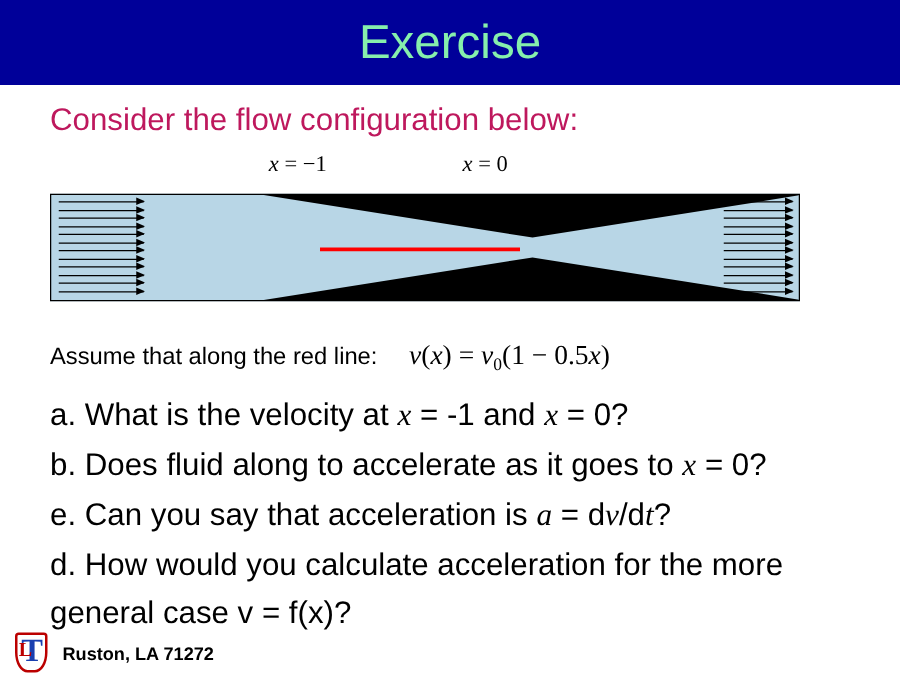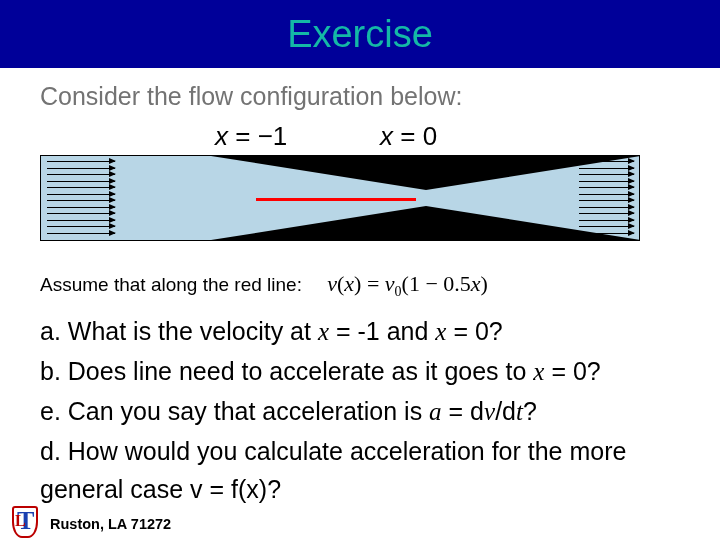--- a/index.html
+++ b/index.html
@@ -13,41 +13,41 @@
   }
   .title-bar {
     background: #000099;
     height: 68px;
     width: 100%;
     display: flex;
     align-items: center;
     justify-content: center;
   }
   .title-bar h1 {
-    color: #14b8a6;
+    color: #86efac;
     font-size: 38px;
     font-weight: normal;
   }
   .content {
     padding: 14px 30px 0 40px;
   }
   .prompt {
     font-size: 25px;
-    color: #737373;
+    color: #be185d;
     margin-bottom: 10px;
   }
   .labels-row {
     position: relative;
     height: 30px;
-    font-family: Liberation Sans, sans-serif;
+    font-family: Liberation Serif, serif;
     font-style: italic;
-    font-size: 26px;
+    font-size: 18px;
   }
   .lbl-left { position: absolute; left: 175px; top: 0; }
-  .lbl-right { position: absolute; left: 340px; top: 0; }
+  .lbl-right { position: absolute; left: 330px; top: 0; }
   .eq { font-style: normal; }
   .diagram-wrap {
     position: relative;
     width: 600px;
     height: 86px;
     margin: 4px 0 16px 0;
     border: 1.5px solid #000;
     background: #b8d6e6;
     overflow: hidden;
   }
@@ -219,21 +219,21 @@
     <span class="formula">
       <span class="it">v</span><span>(</span><span class="it">x</span><span>) = </span><span class="it">v</span><span class="sub">0</span><span>(1 − 0.5</span><span class="it">x</span><span>)</span>
     </span>
   </div>
 
   <div class="qlist">
     <div>
       <span>a. What is the velocity at </span><span class="it">x</span><span> = -1 and </span><span class="it">x</span><span> = 0?</span>
     </div>
     <div>
-      <span>b. Does line need to accelerate as it goes to </span><span class="it">x</span><span> = 0?</span>
+      <span>b. Does fluid along to accelerate as it goes to </span><span class="it">x</span><span> = 0?</span>
     </div>
     <div>
       <span>e. Can you say that acceleration is </span><span class="it">a</span><span> = d</span><span class="it">v</span><span>/d</span><span class="it">t</span><span>?</span>
     </div>
     <div>d. How would you calculate acceleration for the more general case v = f(x)?</div>
   </div>
 </div>
 
 <div class="footer">
   <div class="logo">

